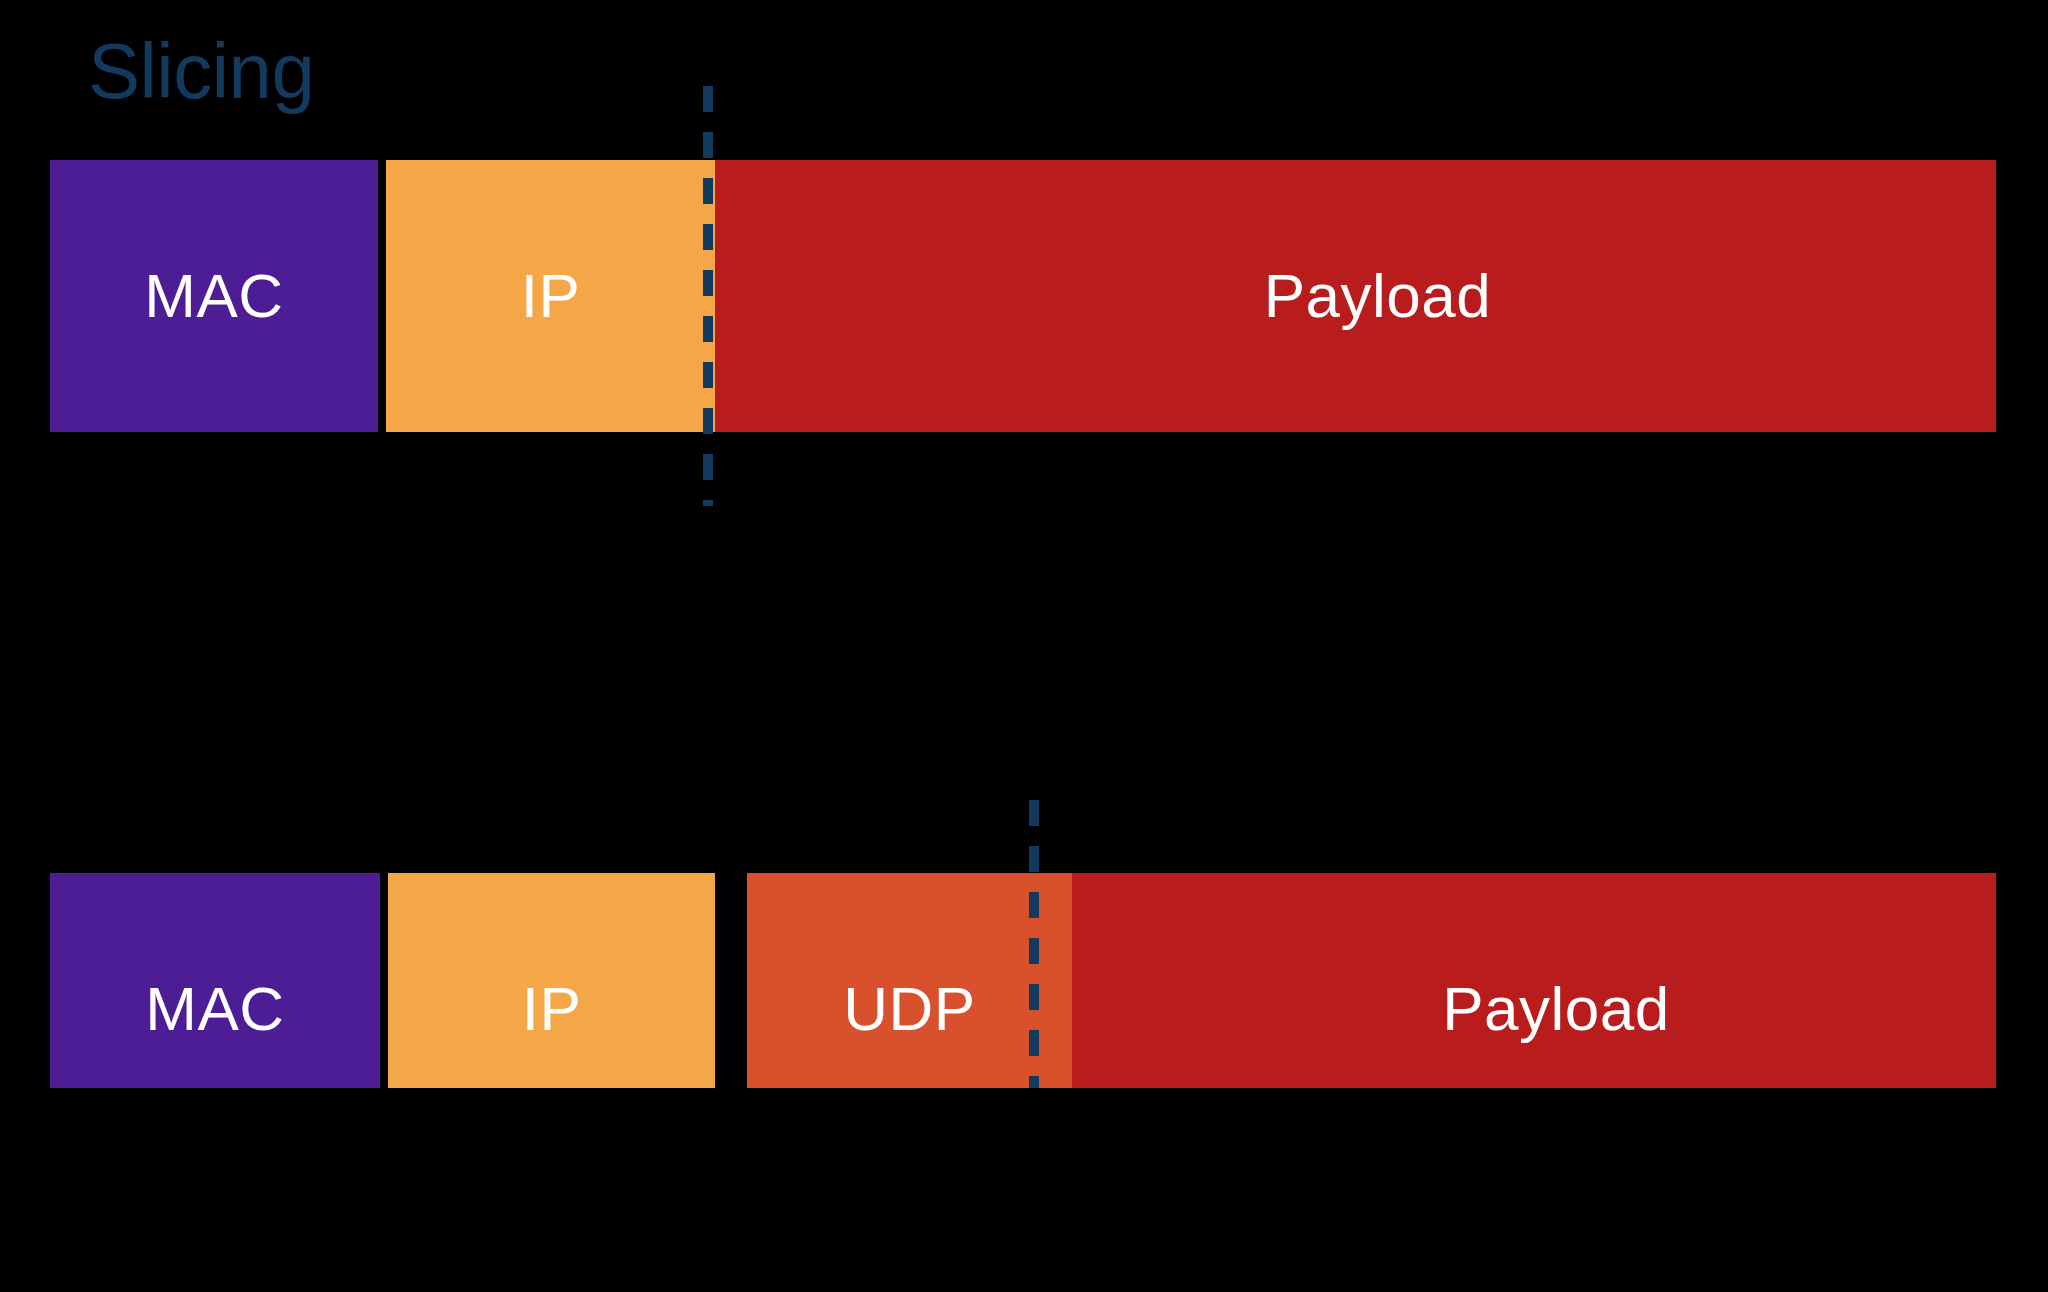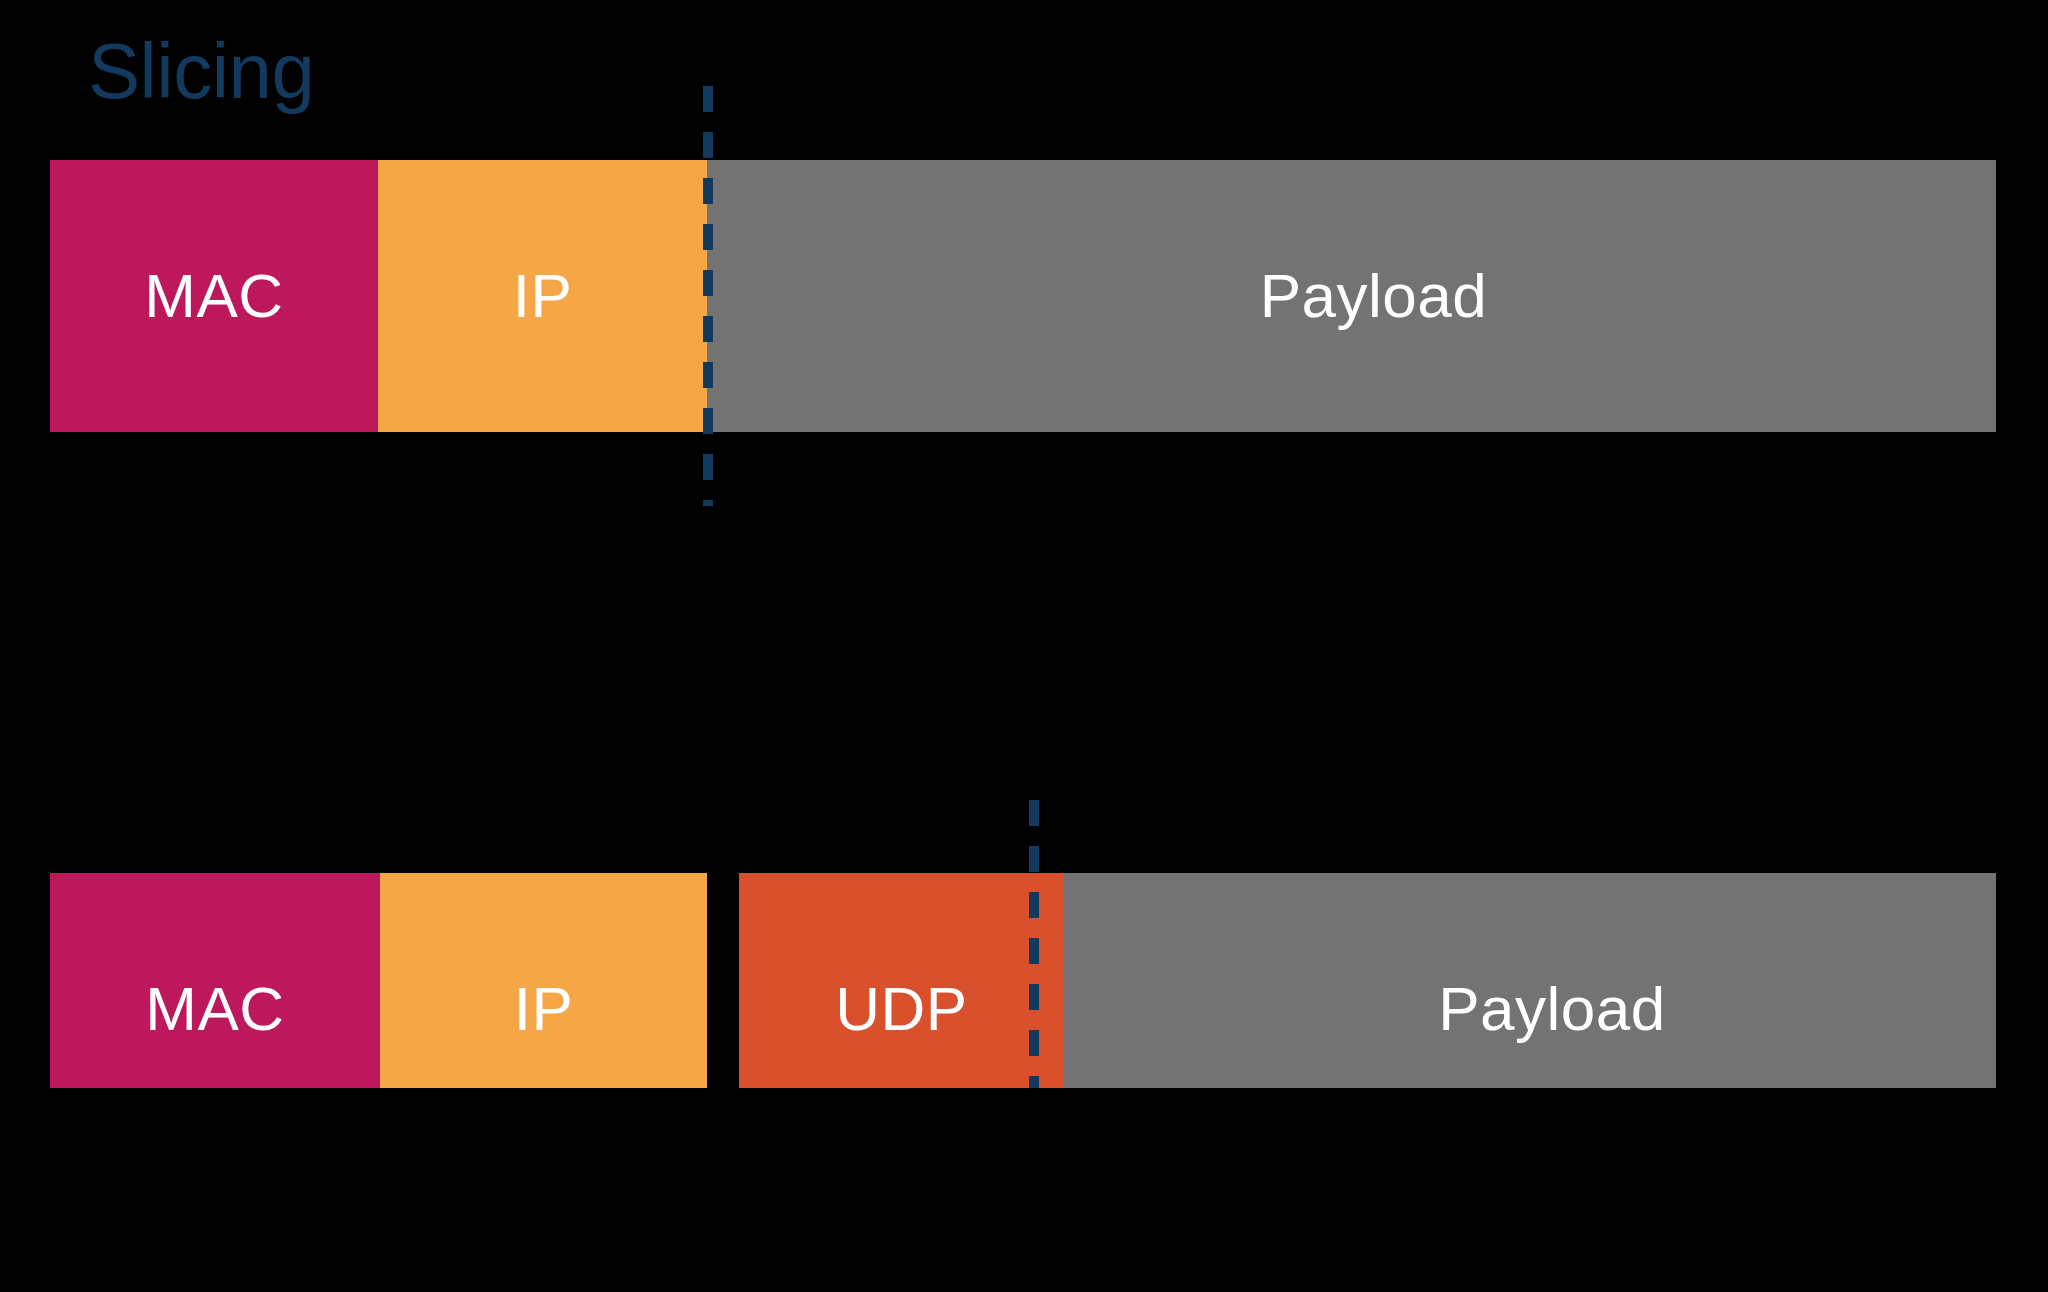--- a/index.html
+++ b/index.html
@@ -56,24 +56,24 @@
     color: #ffffff;
     font-size: 62px;
     font-weight: 400;
     line-height: 1;
     letter-spacing: 0.5px;
     white-space: nowrap;
     user-select: none;
   }
 
   
-  .f-mac     { background: #be185d; }
-  .f-ip      { background: #f5a647; }
+  .f-mac     { background: #4c1d95; }
+  .f-ip      { background: #f5a647; margin-left: 8px; }
   .f-transport { background: #d9512c; }
-  .f-payload { background: #737373; padding-left: 44px; }
+  .f-payload { background: #b91c1c; padding-left: 44px; }
 
   
   .cut-line {
     position: absolute;
     width: 10px;
     background-image: linear-gradient(
         to bottom,
         #123a5e 0px,
         #123a5e 26px,
         rgba(0,0,0,0) 26px,

